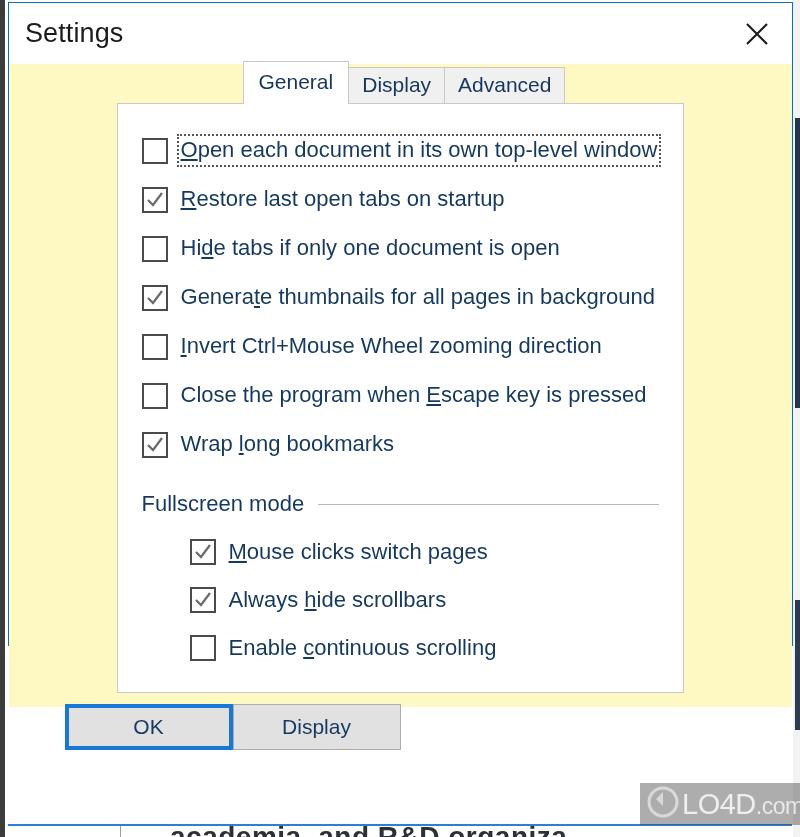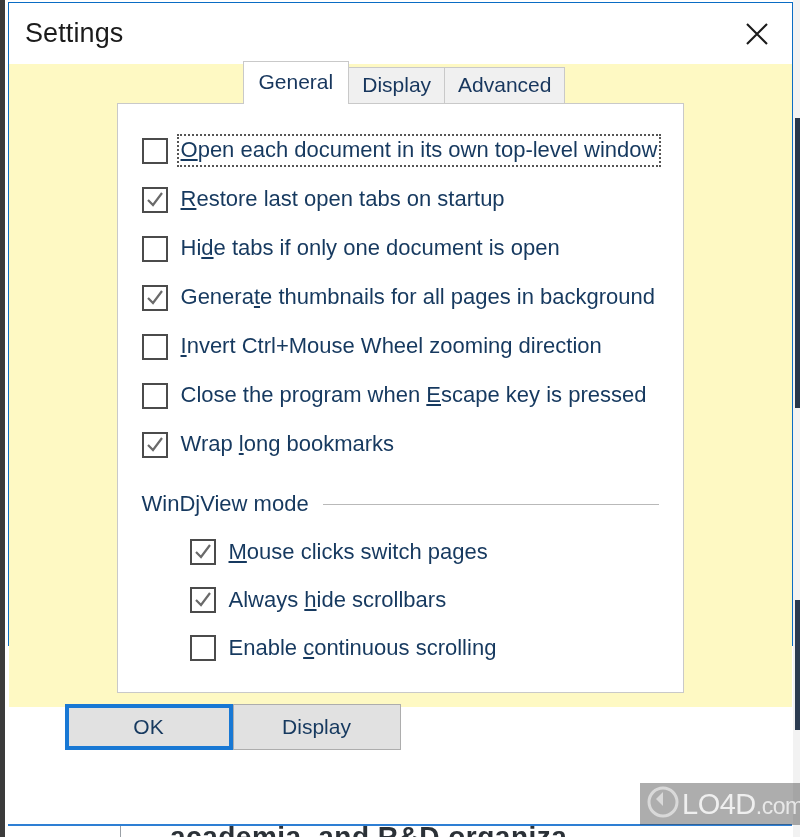--- a/index.html
+++ b/index.html
@@ -365,21 +365,21 @@
               <svg width="20" height="20" viewBox="0 0 20 20">
                 <path d="M3 10 L8 15 L17 3" stroke="#6a6a6a" stroke-width="2.2" fill="none"></path>
               </svg>
             </div>
             <div class="cb-label"><span>Wrap <u>l</u>ong bookmarks</span></div>
           </div>
         </div>
 
       <div id="groupbox">
         <div id="group-header">
-          <div id="group-title">WinDjView mode</div>
+          <div id="group-title">Fullscreen mode</div>
           <div id="group-line"></div>
         </div>
         <div id="group-items">
             <div class="cb-row indented">
               <div class="cb-box">
                 <svg width="20" height="20" viewBox="0 0 20 20">
                   <path d="M3 10 L8 15 L17 3" stroke="#6a6a6a" stroke-width="2.2" fill="none"></path>
                 </svg>
               </div>
               <div class="cb-label"><span><u>M</u>ouse clicks switch pages</span></div>

